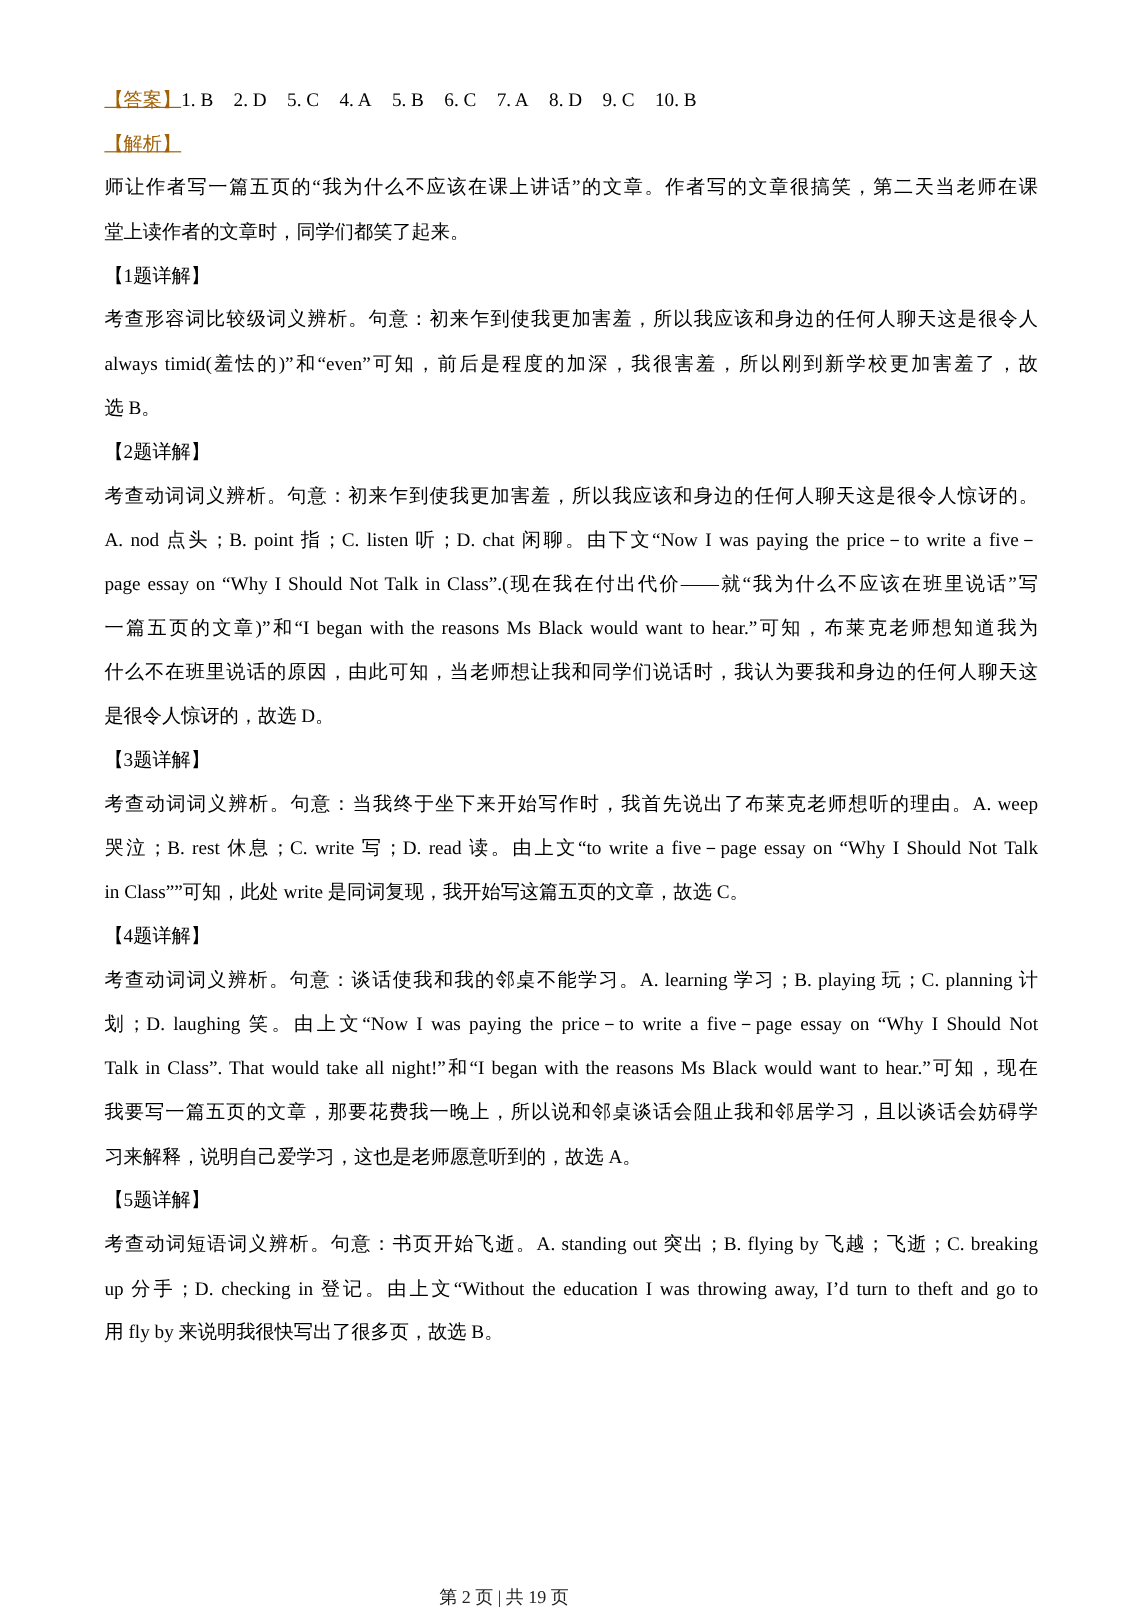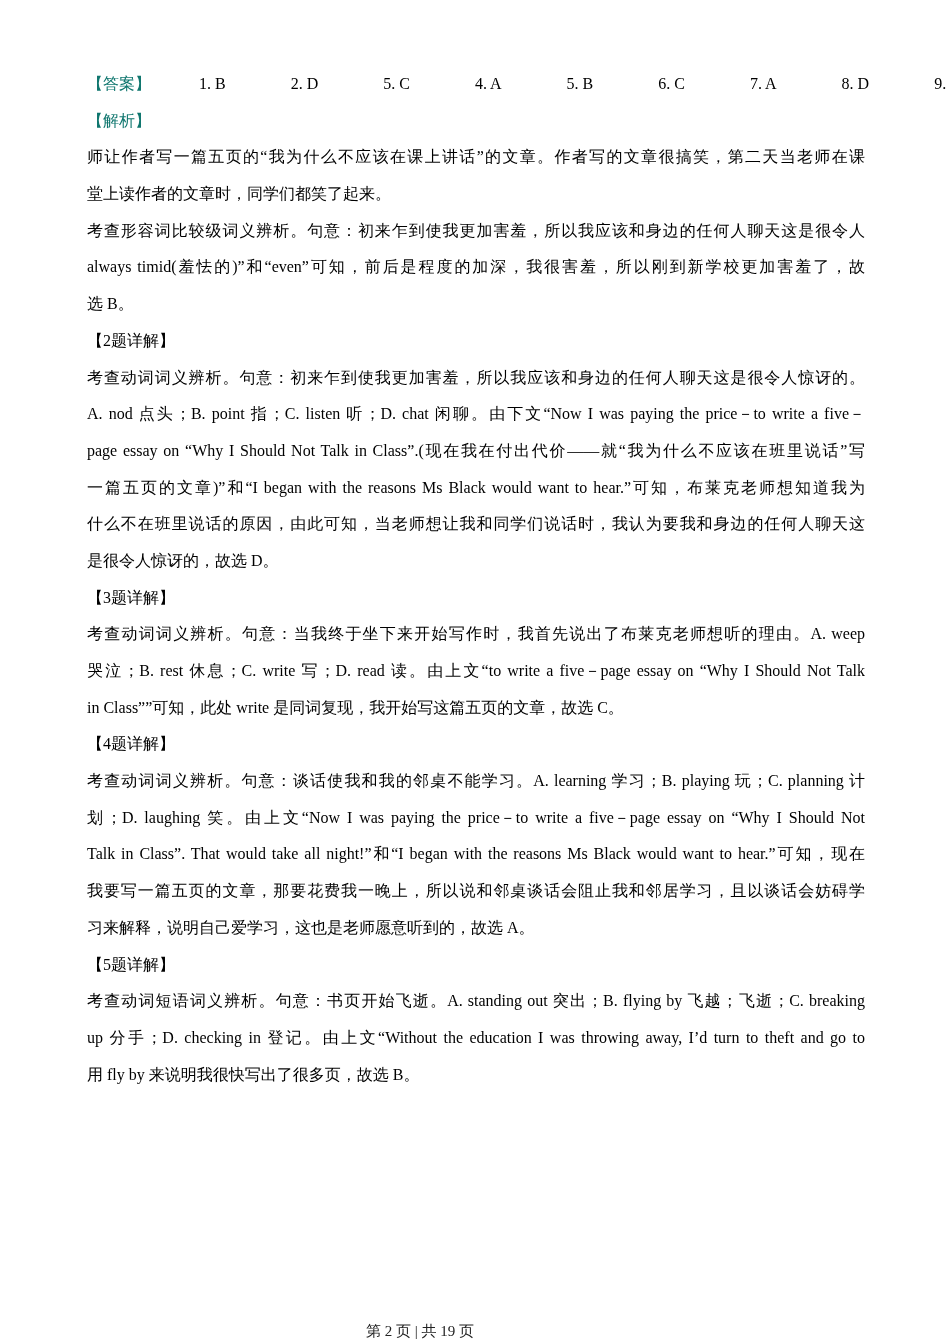--- a/index.html
+++ b/index.html
@@ -22,25 +22,25 @@
       width: 778px;
     }
     .line {
       font-size: 16px;
       line-height: 36.7px;
       height: 36.7px;
       white-space: nowrap;
       overflow: visible;
     }
     .label-blue {
-      color: #0f766e;
+      color: #a16207;
+      text-decoration: underline;
     }
     .answers span.ans {
       margin-right: 17px;
-      margin-left: 48px;
     }
     .heading {
       font-size: 16px;
       line-height: 36.7px;
       height: 36.7px;
       white-space: nowrap;
     }
     .para .line {
       text-align: justify;
       text-align-last: justify;
@@ -67,20 +67,21 @@
     <span class="label-blue">【答案】</span><span class="ans">1. B</span><span class="ans">2. D</span><span class="ans">5. C</span><span class="ans">4. A</span><span class="ans">5. B</span><span class="ans">6. C</span><span class="ans">7. A</span><span class="ans">8. D</span><span class="ans">9. C</span><span class="ans">10. B</span>
   </div>
 
   <div class="line label-blue">【解析】</div>
 
   <div class="para">
     <div class="line">师让作者写一篇五页的“我为什么不应该在课上讲话”的文章。作者写的文章很搞笑，第二天当老师在课</div>
     <div class="line last">堂上读作者的文章时，同学们都笑了起来。</div>
   </div>
 
+  <div class="heading">【1题详解】</div>
   <div class="para">
     <div class="line">考查形容词比较级词义辨析。句意：初来乍到使我更加害羞，所以我应该和身边的任何人聊天这是很令人</div>
     <div class="line">always timid(羞怯的)”和“even”可知，前后是程度的加深，我很害羞，所以刚到新学校更加害羞了，故</div>
     <div class="line last">选 B。</div>
   </div>
 
   <div class="heading">【2题详解】</div>
   <div class="para">
     <div class="line">考查动词词义辨析。句意：初来乍到使我更加害羞，所以我应该和身边的任何人聊天这是很令人惊讶的。</div>
     <div class="line">A. nod 点头；B. point 指；C. listen 听；D. chat 闲聊。由下文“Now I was paying the price－to write a five－</div>

